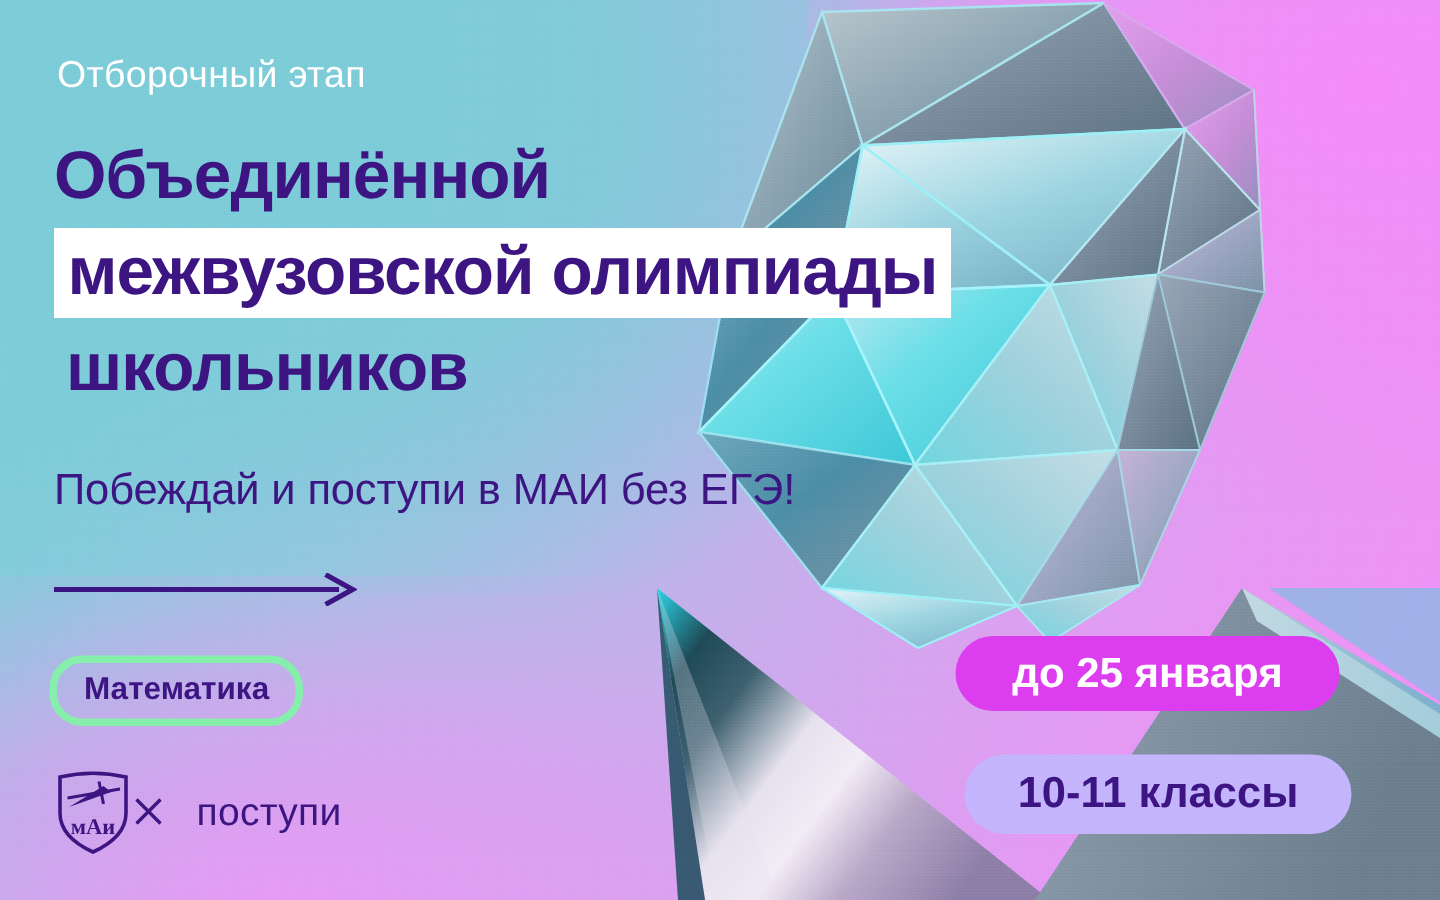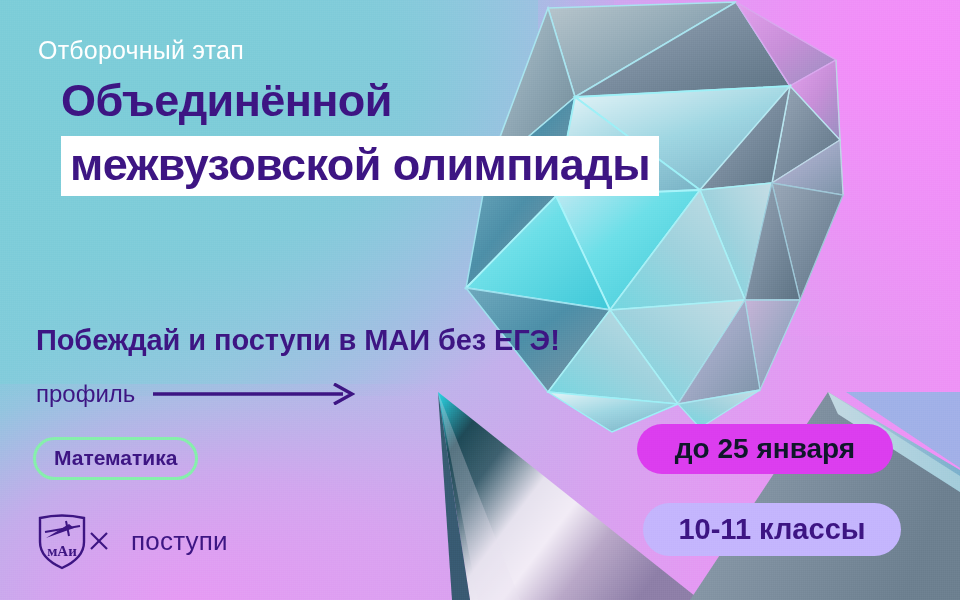--- a/index.html
+++ b/index.html
@@ -96,23 +96,22 @@
     font-size: 25px;
     font-weight: 400;
     color: #ffffff;
     letter-spacing: 0.2px;
     line-height: 1;
   }
 
   .headline {
     position: absolute;
     left: 36px;
-    top: 72px;
+    top: 88px;
     width: 700px;
-    margin-left: 25px;
   }
   .hl-line {
     font-size: 45px;
     font-weight: 700;
     color: #3d1583;
     line-height: 58px;
     letter-spacing: -0.6px;
     white-space: nowrap;
   }
   .hl-line.indent { padding-left: 8px; }
@@ -121,23 +120,23 @@
     background: #ffffff;
     padding: 5px 9px 7px 9px;
     margin-left: 0px;
     line-height: 48px;
   }
   .hl-band-wrap { margin-top: 6px; margin-bottom: 4px; }
 
   .tagline {
     position: absolute;
     left: 36px;
-    top: 324px;
+    top: 311px;
     font-size: 29px;
-    font-weight: 700;
+    font-weight: 400;
     color: #3d1583;
     letter-spacing: -0.1px;
     white-space: nowrap;
   }
 
   
   .profile-row {
     position: absolute;
     left: 36px;
     top: 382px;
@@ -150,21 +149,21 @@
     font-weight: 400;
     color: #3d1583;
     line-height: 1;
   }
   .profile-arrow { display: block; }
 
   .chip {
     position: absolute;
     left: 33px;
     top: 437px;
-    border: 3px solid #86efac;
+    border: 5px solid #86efac;
     border-radius: 22px;
     padding: 7px 18px 9px 18px;
     font-size: 21px;
     font-weight: 700;
     color: #3d1583;
     line-height: 1;
     background: transparent;
   }
 
   
@@ -196,21 +195,21 @@
     font-weight: 700;
     line-height: 1;
     white-space: nowrap;
   }
   .badge-deadline {
     left: 637px;
     top: 424px;
     width: 256px;
     height: 50px;
     background: #dc3def;
-    color: #0f172a;
+    color: #ffffff;
     font-size: 28px;
   }
   .badge-grades {
     left: 643px;
     top: 503px;
     width: 258px;
     height: 53px;
     background: #c4b5fd;
     color: #3d1583;
     font-size: 29px;
@@ -357,26 +356,26 @@
 
   <div class="content">
 
     <div class="eyebrow">Отборочный этап</div>
 
     <div class="headline">
       <div class="hl-line">Объединённой</div>
       <div class="hl-band-wrap">
         <span class="hl-line hl-band">межвузовской олимпиады</span>
       </div>
+      <div class="hl-line indent">школьников</div>
     </div>
 
     <div class="tagline">Побеждай и поступи в МАИ без ЕГЭ!</div>
 
     <div class="profile-row">
-      <span class="profile-label">профиль</span>
       <svg class="profile-arrow" width="202" height="22" viewBox="0 0 202 22">
         <line x1="0" y1="11" x2="190" y2="11" stroke="#3d1583" stroke-width="3.4"></line>
         <path d="M181 1 L199 11 L181 21" fill="none" stroke="#3d1583" stroke-width="3.4" stroke-linecap="butt" stroke-linejoin="miter"></path>
       </svg>
     </div>
 
     <div class="chip">Математика</div>
 
     <div class="lockup">
       <svg class="mai-logo" width="52" height="58" viewBox="0 0 52 58">

